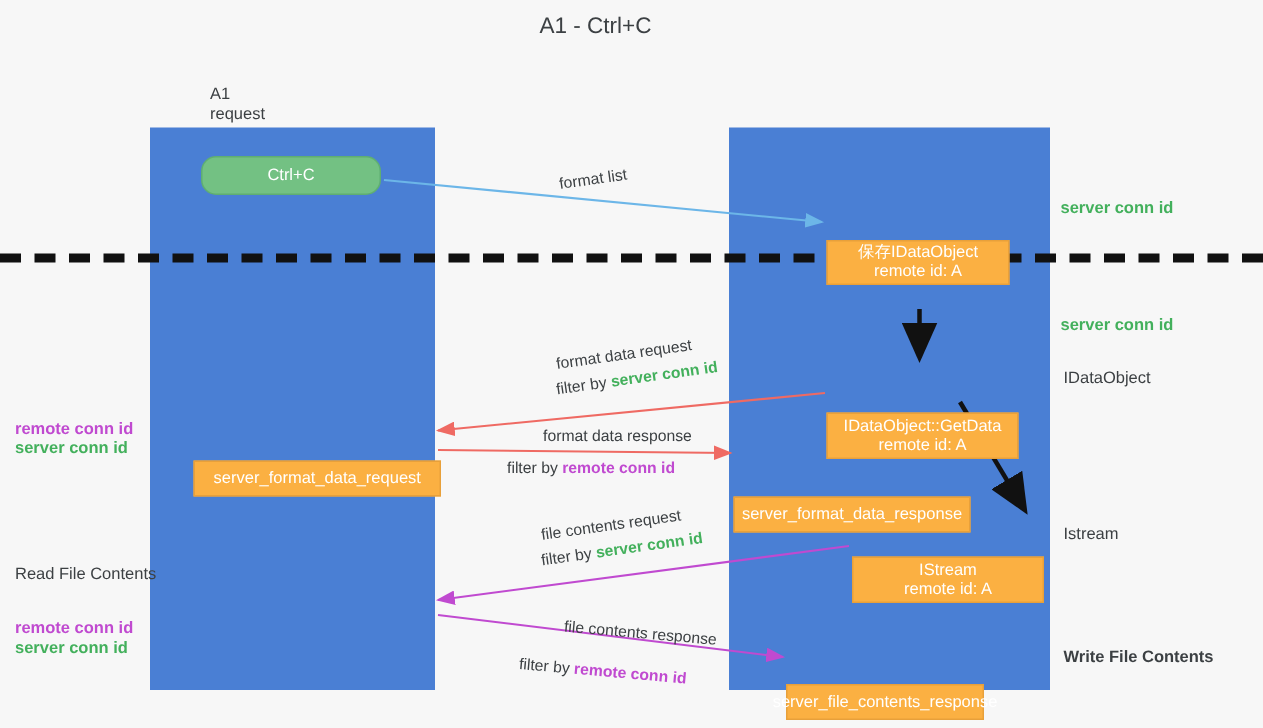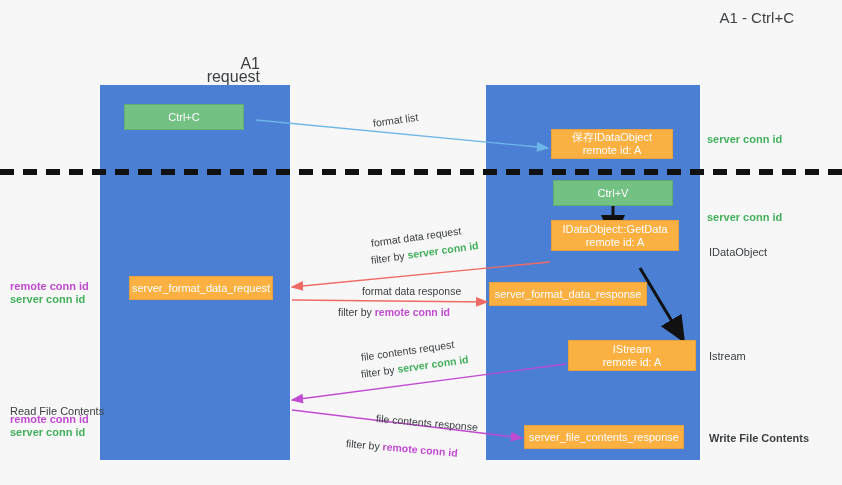--- a/index.html
+++ b/index.html
@@ -9,42 +9,42 @@
     font-family:"Liberation Sans", sans-serif;
     position:relative;
     overflow:hidden;
     color:#3c4043;
   }
   #stage{position:absolute;inset:0;}
   svg.layer{position:absolute;left:0;top:0;width:842px;height:485px;pointer-events:none;}
 
   .title{
     position:absolute;left:0;top:8px;width:794px;
-    text-align:right;font-size:15px;line-height:19px;color:#3c4043;
+    text-align:center;font-size:15px;line-height:19px;color:#3c4043;
   }
 
   .lane{
     position:absolute;top:85px;height:375px;background:#4a7fd4;
   }
   #lane-a{left:100px;width:190px;}
   #lane-b{left:486px;width:214px;}
 
   .lane-head{
-    position:absolute;text-align:right;font-size:16px;line-height:13px;color:#3c4043;
+    position:absolute;text-align:left;font-size:11px;line-height:13px;color:#3c4043;
   }
   #head-a{left:140px;top:57px;width:120px;}
   #head-b{left:545px;top:57px;width:130px;}
 
   .node{
     position:absolute;box-sizing:border-box;
     display:flex;flex-direction:column;align-items:center;justify-content:center;
     color:#fff;font-size:11px;line-height:13px;text-align:center;
   }
   .node.green{background:#73c183;border:1px solid #5fae72;}
-  .node.orange{background:#fbb košt;}
+  .node.orange{background:#fbb košt;margin-top:31px;}
   .node.orange{background:#fbb042;border:1px solid #e8a03a;}
 
   .note{position:absolute;font-size:11px;line-height:14px;color:#3c4043;white-space:nowrap;}
   .note.green{color:#43b05c;font-weight:bold;}
   .note.magenta{color:#c04ad0;font-weight:bold;}
 
   .edge-label{
     position:absolute;font-size:10.5px;line-height:13px;color:#3c4043;white-space:nowrap;
   }
   .edge-label .g{color:#43b05c;font-weight:bold;}
@@ -97,66 +97,63 @@
 
     <path d="M292,300 L487,302" stroke="#ef6a63" stroke-width="1.4" fill="none" marker-end="url(#ah-red)"></path>
 
     <path d="M640,268 L682,338" stroke="#111111" stroke-width="3" fill="none" marker-end="url(#ah-blk)"></path>
 
     <path d="M566,364 L292,400" stroke="#c04ad0" stroke-width="1.4" fill="none" marker-end="url(#ah-mag)"></path>
 
     <path d="M292,410 L522,438" stroke="#c04ad0" stroke-width="1.4" fill="none" marker-end="url(#ah-mag)"></path>
   </svg>
 
-  <div class="node green" style="left:124px;top:104px;width:120px;height:26px;">
+  <div class="node green" style="left:134px;top:104px;width:120px;height:26px;border-radius:10px;">
     <span>Ctrl+C</span>
   </div>
 
   <div class="node orange" style="left:551px;top:129px;width:122px;height:30px;">
     <span>保存IDataObject</span>
     <span>remote id: A</span>
   </div>
 
-  <div class="node green" style="left:553px;top:180px;width:120px;height:26px;">
-    <span>Ctrl+V</span>
-  </div>
 
-  <div class="node orange" style="left:551px;top:220px;width:128px;height:31px;">
+  <div class="node orange" style="left:551px;top:244px;width:128px;height:31px;">
     <span>IDataObject::GetData</span>
     <span>remote id: A</span>
   </div>
 
   <div class="node orange" style="left:568px;top:340px;width:128px;height:31px;">
     <span>IStream</span>
     <span>remote id: A</span>
   </div>
 
-  <div class="node orange" style="left:129px;top:276px;width:144px;height:24px;">
+  <div class="node orange" style="left:129px;top:276px;width:165px;height:24px;">
     <span>server_format_data_request</span>
   </div>
 
-  <div class="node orange" style="left:489px;top:282px;width:158px;height:24px;">
+  <div class="node orange" style="left:489px;top:300px;width:158px;height:24px;">
     <span>server_format_data_response</span>
   </div>
 
 
-  <div class="node orange" style="left:524px;top:425px;width:160px;height:24px;">
+  <div class="node orange" style="left:524px;top:425px;width:132px;height:24px;">
     <span>server_file_contents_response</span>
   </div>
 
   <div class="note green" style="left:707px;top:132px;">server conn id</div>
   <div class="note green" style="left:707px;top:210px;">server conn id</div>
   <div class="note" style="left:709px;top:245px;">IDataObject</div>
   <div class="note" style="left:709px;top:349px;">Istream</div>
   <div class="note" style="left:709px;top:431px;font-weight:bold;">Write File Contents</div>
 
   <div class="note magenta" style="left:10px;top:279px;">remote conn id</div>
   <div class="note green" style="left:10px;top:292px;">server conn id</div>
 
-  <div class="note" style="left:10px;top:404px;">Read File Contents</div>
+  <div class="note" style="left:10px;top:376px;">Read File Contents</div>
   <div class="note magenta" style="left:10px;top:412px;">remote conn id</div>
   <div class="note green" style="left:10px;top:425px;">server conn id</div>
 
   <div class="edge-label rot-up" style="left:373px;top:117px;">format list</div>
 
   <div class="edge-label rot-up" style="left:371px;top:237px;">format data request</div>
   <div class="edge-label rot-up" style="left:371px;top:254px;">
     <span>filter by </span><span class="g">server conn id</span>
   </div>
 

